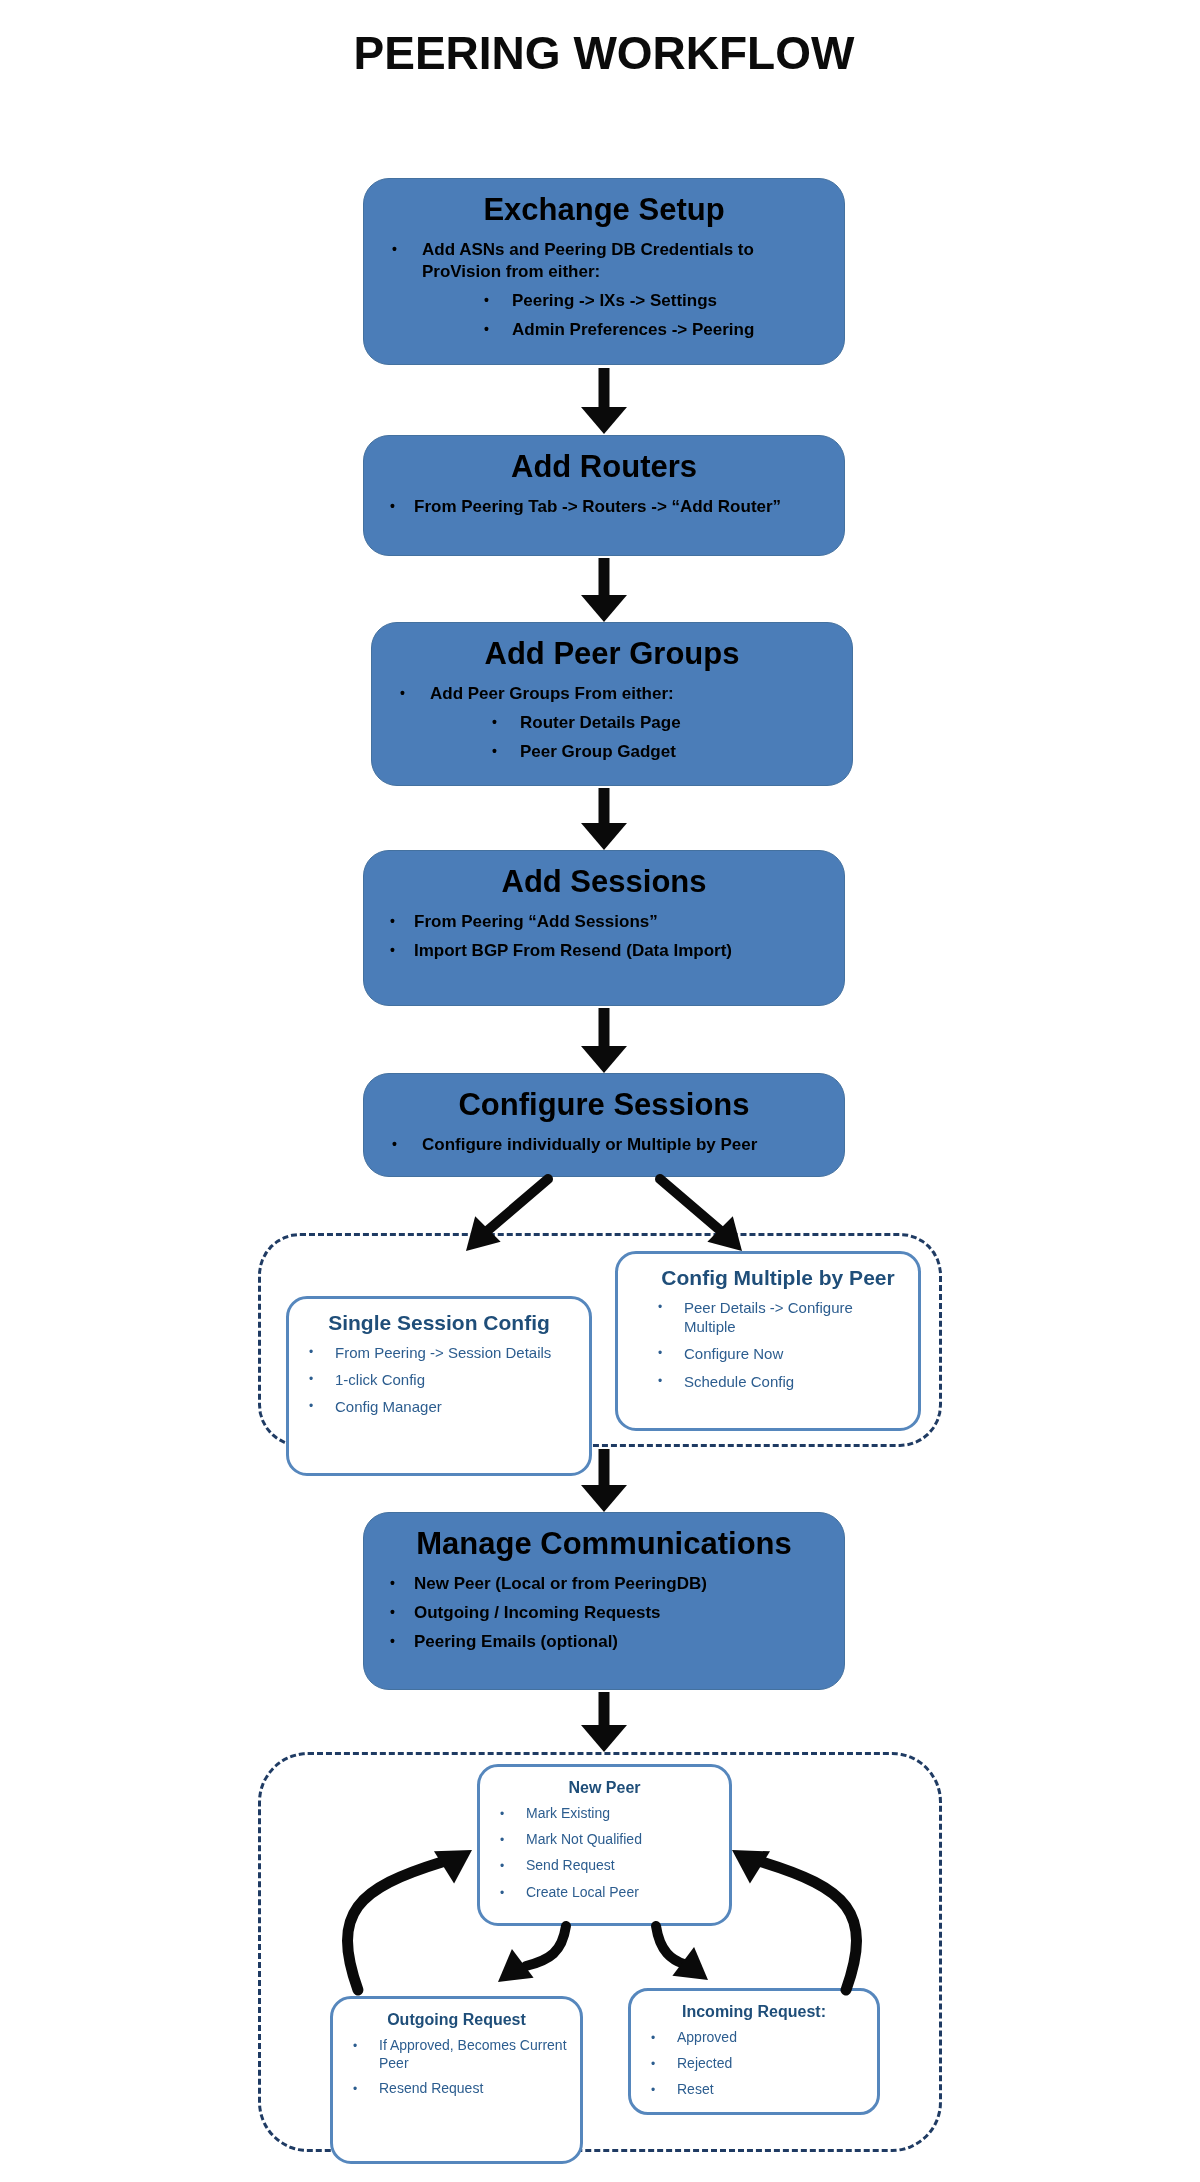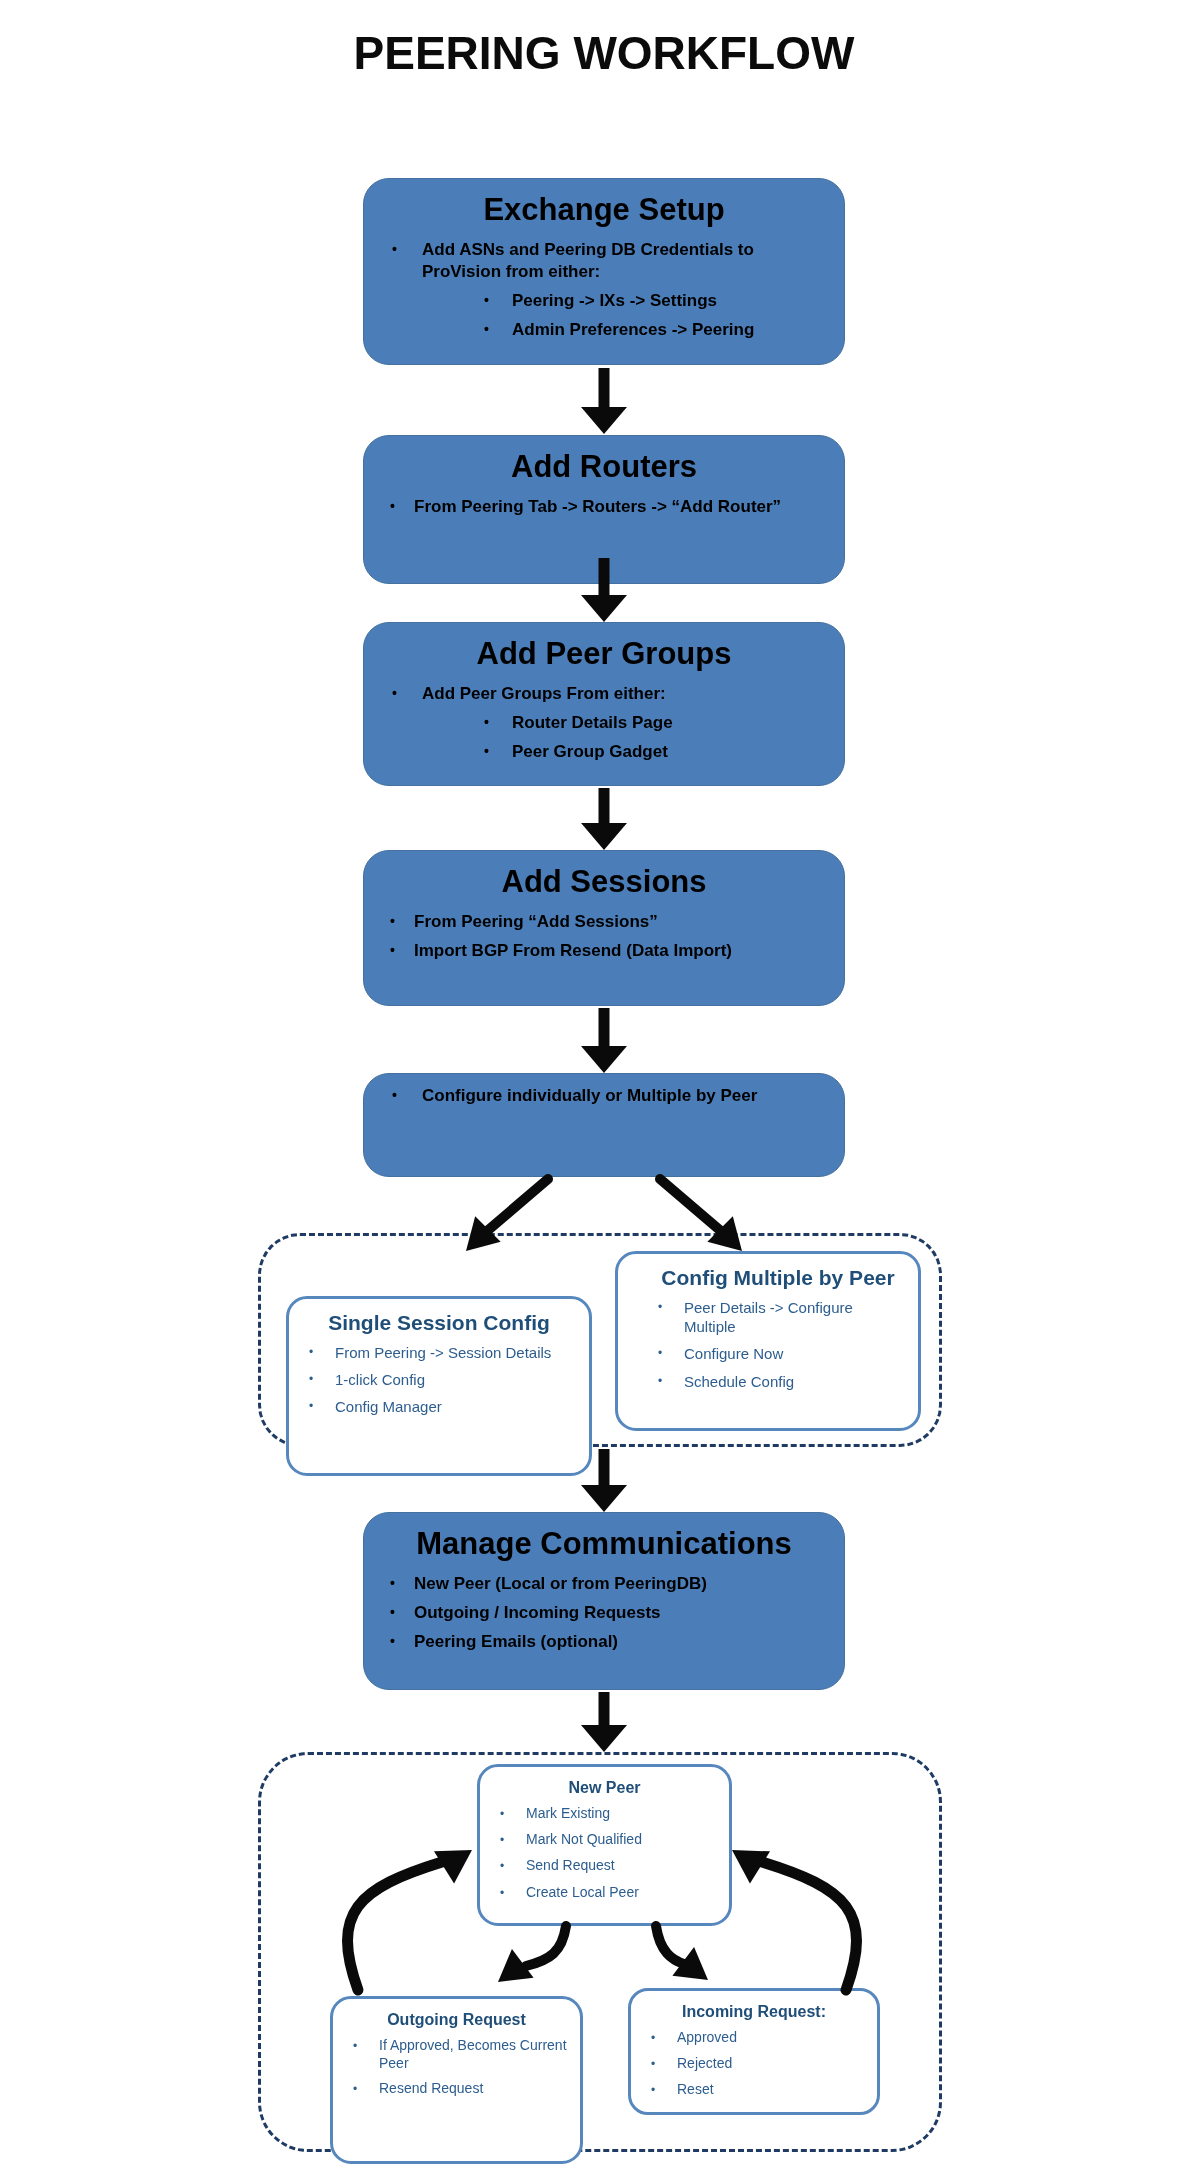--- a/index.html
+++ b/index.html
@@ -62,31 +62,31 @@
           <span class="dot">•</span>
           <span>Peering -&gt; IXs -&gt; Settings</span>
         </li>
       <li class="lv2">
           <span class="dot">•</span>
           <span>Admin Preferences -&gt; Peering</span>
         </li>
     </ul>
   </div>
 
-  <div class="bluebox" style="top:435px;height:149px;">
+  <div class="bluebox" style="top:435px;height:121px;">
     <div class="btitle">Add Routers</div>
     <ul class="blist" style="padding-left:26px;">
       <li class="lv1">
           <span class="dot" style="width:24px;">•</span>
           <span>From Peering Tab -&gt; Routers -&gt; “Add Router”</span>
         </li>
     </ul>
   </div>
 
-  <div class="bluebox" style="top:622px;height:164px;">
+  <div class="bluebox" style="top:622px;height:164px;margin-left:8px;">
     <div class="btitle">Add Peer Groups</div>
     <ul class="blist">
       <li class="lv1">
           <span class="dot">•</span>
           <span>Add Peer Groups From either:</span>
         </li>
       <li class="lv2">
           <span class="dot">•</span>
           <span>Router Details Page</span>
         </li>
@@ -105,20 +105,21 @@
           <span>From  Peering “Add Sessions”</span>
         </li>
       <li class="lv1">
           <span class="dot" style="width:24px;">•</span>
           <span>Import BGP From Resend (Data Import)</span>
         </li>
     </ul>
   </div>
 
   <div class="bluebox" style="top:1073px;height:104px;">
+    <div class="btitle">Configure Sessions</div>
     <ul class="blist">
       <li class="lv1">
           <span class="dot">•</span>
           <span>Configure individually or Multiple by Peer</span>
         </li>
     </ul>
   </div>
 
   <div class="dashedbox" style="left:258px;top:1233px;width:684px;height:214px;border-radius:42px;"></div>
 

